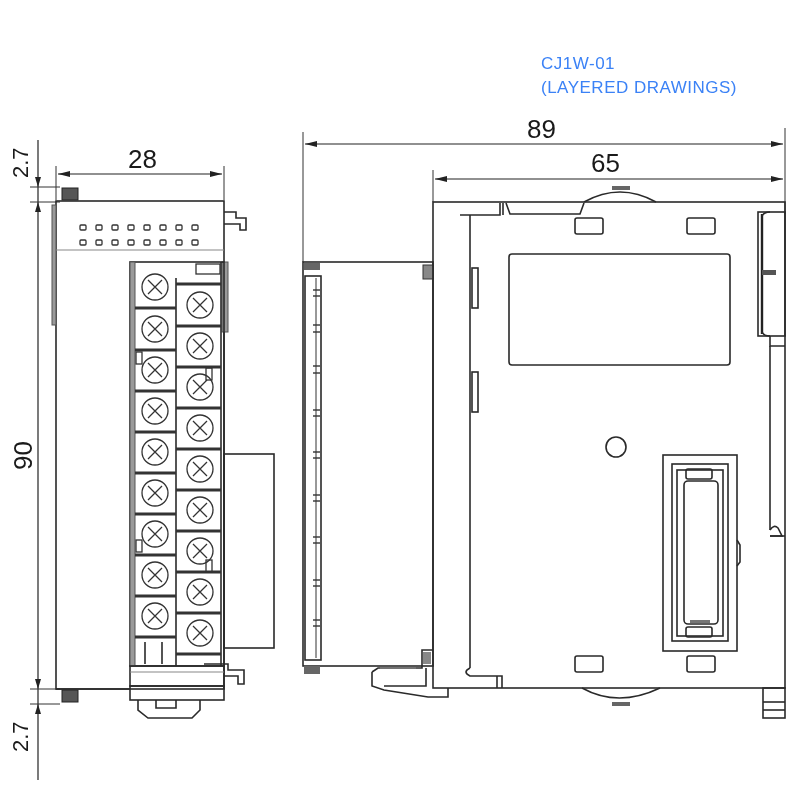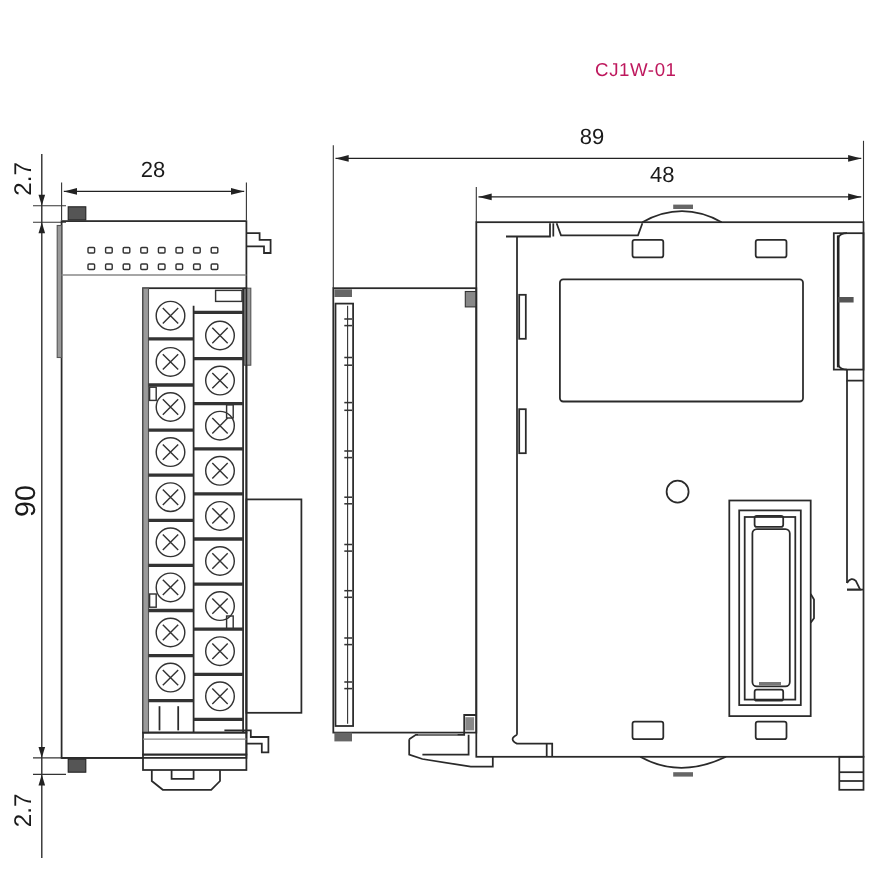--- a/index.html
+++ b/index.html
@@ -6,35 +6,36 @@
     body { width: 800px; height: 800px; position: relative; overflow: hidden;
            font-family: "Liberation Sans", sans-serif; }
     svg { position: absolute; left: 0; top: 0; }
     .ln { stroke: #2a2a2a; stroke-width: 1.6; fill: none; }
     .thin { stroke: #333; stroke-width: 1; fill: none; }
     .thick { stroke: #222; stroke-width: 2.4; fill: none; }
     .grey { stroke: #888; stroke-width: 1.2; fill: none; }
     .fillg { fill: #9a9a9a; stroke: #555; stroke-width: 1; }
     .dim { stroke: #222; stroke-width: 1.2; fill: none; }
     .title { position: absolute; left: 541px; top: 52px; font-size: 17px; line-height: 24px;
-             color: #be185d; letter-spacing: 0.5px; }
-    .dimlabel { position: absolute; font-size: 20px; color: #1a1a1a; }
+             color: #3b82f6; letter-spacing: 0.5px; }
+    .dimlabel { position: absolute; font-size: 26px; color: #1a1a1a; }
     .vlabel { position: absolute; font-size: 26px; color: #1a1a1a; transform-origin: left top;
               transform: rotate(-90deg); }
   </style>
 </head>
 <body>
 
 <div class="title">
   <div>CJ1W-01</div>
+  <div>(LAYERED DRAWINGS)</div>
 </div>
 
 <div class="dimlabel" style="left:128px; top:144px;">28</div>
 <div class="dimlabel" style="left:527px; top:114px;">89</div>
-<div class="dimlabel" style="left:591px; top:148px;">48</div>
+<div class="dimlabel" style="left:591px; top:148px;">65</div>
 <div class="vlabel" style="left:8px; top:470px;">90</div>
 <div class="vlabel" style="left:8px; top:178px; font-size:22px;">2.7</div>
 <div class="vlabel" style="left:8px; top:752px; font-size:22px;">2.7</div>
 
 <svg width="800" height="800" viewBox="0 0 800 800">
 
   <g>
 
     <g>
       <line class="thin" x1="56" y1="166" x2="56" y2="200"></line>

